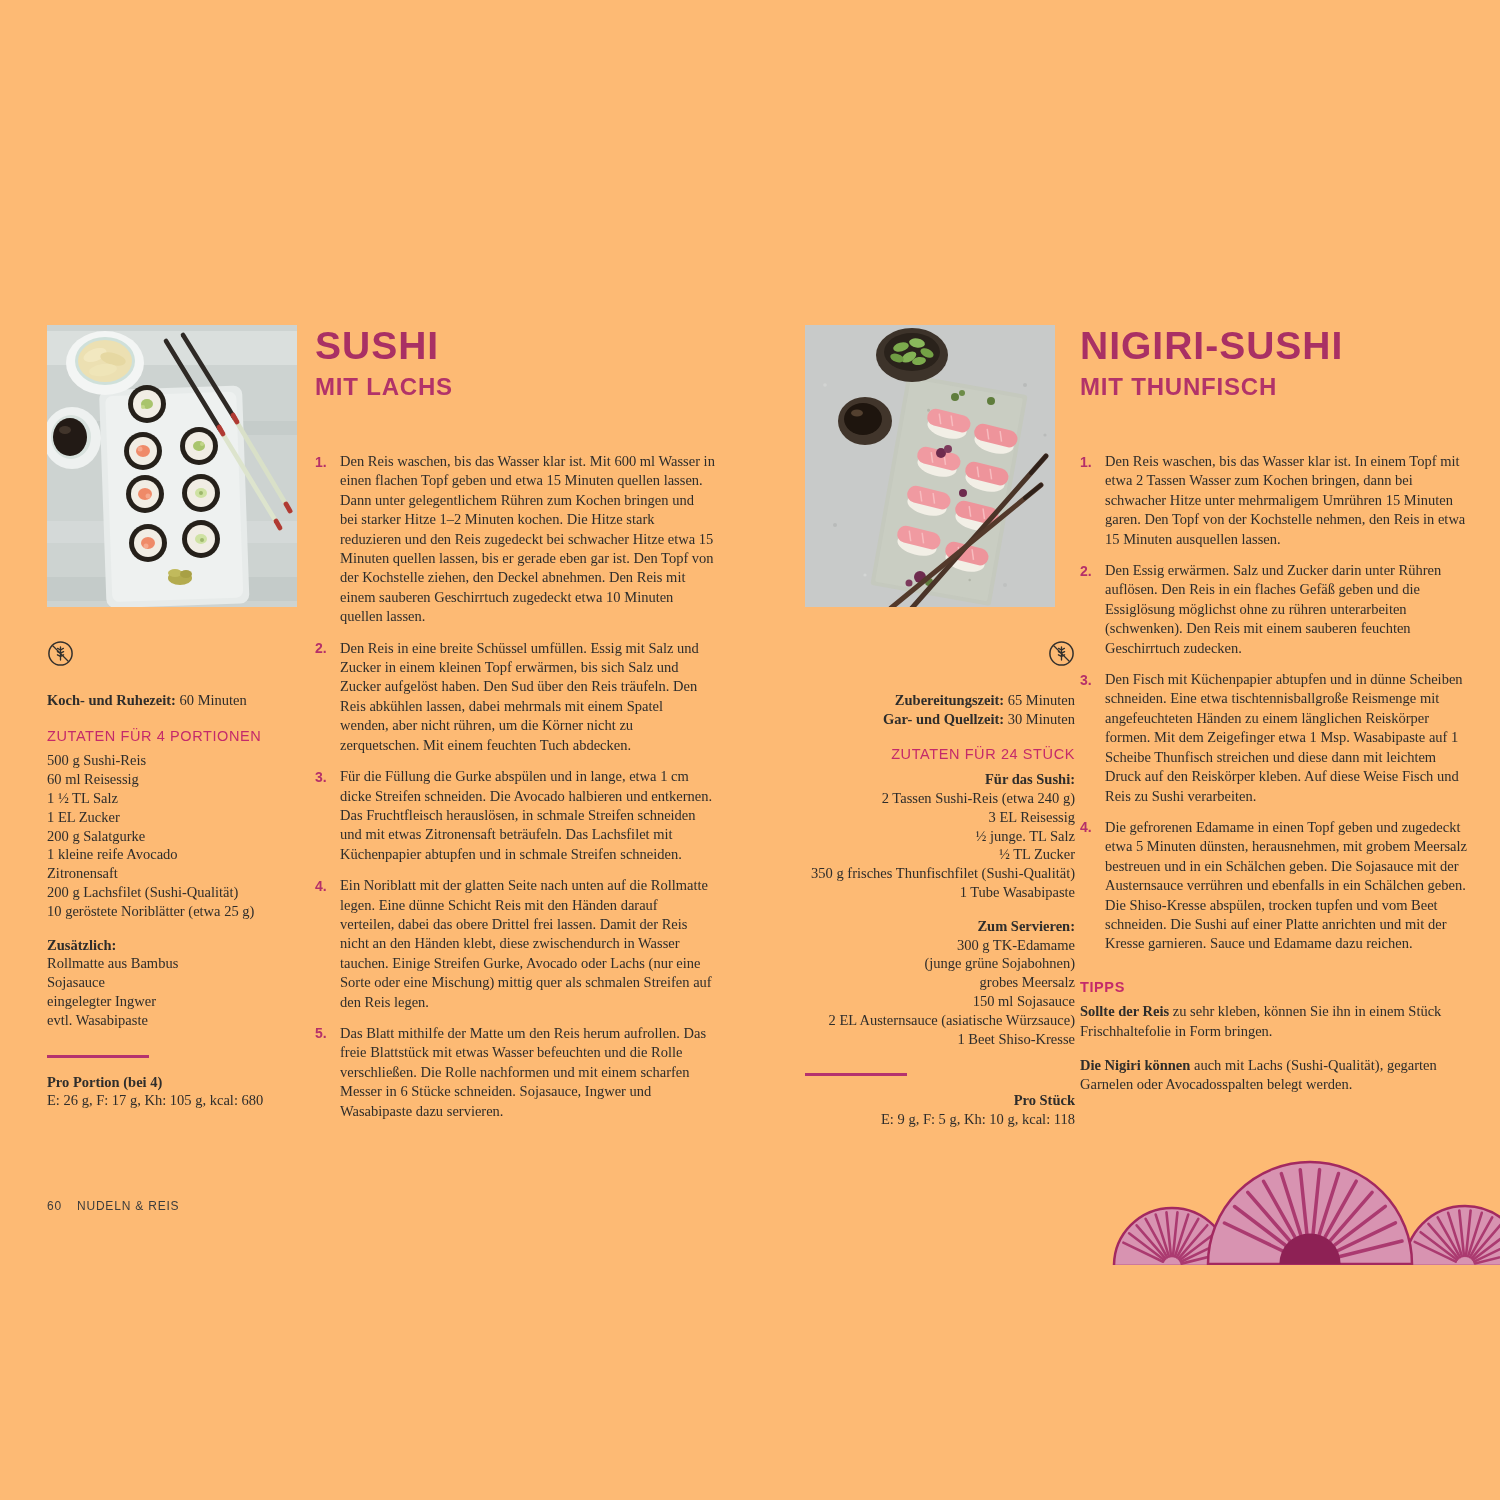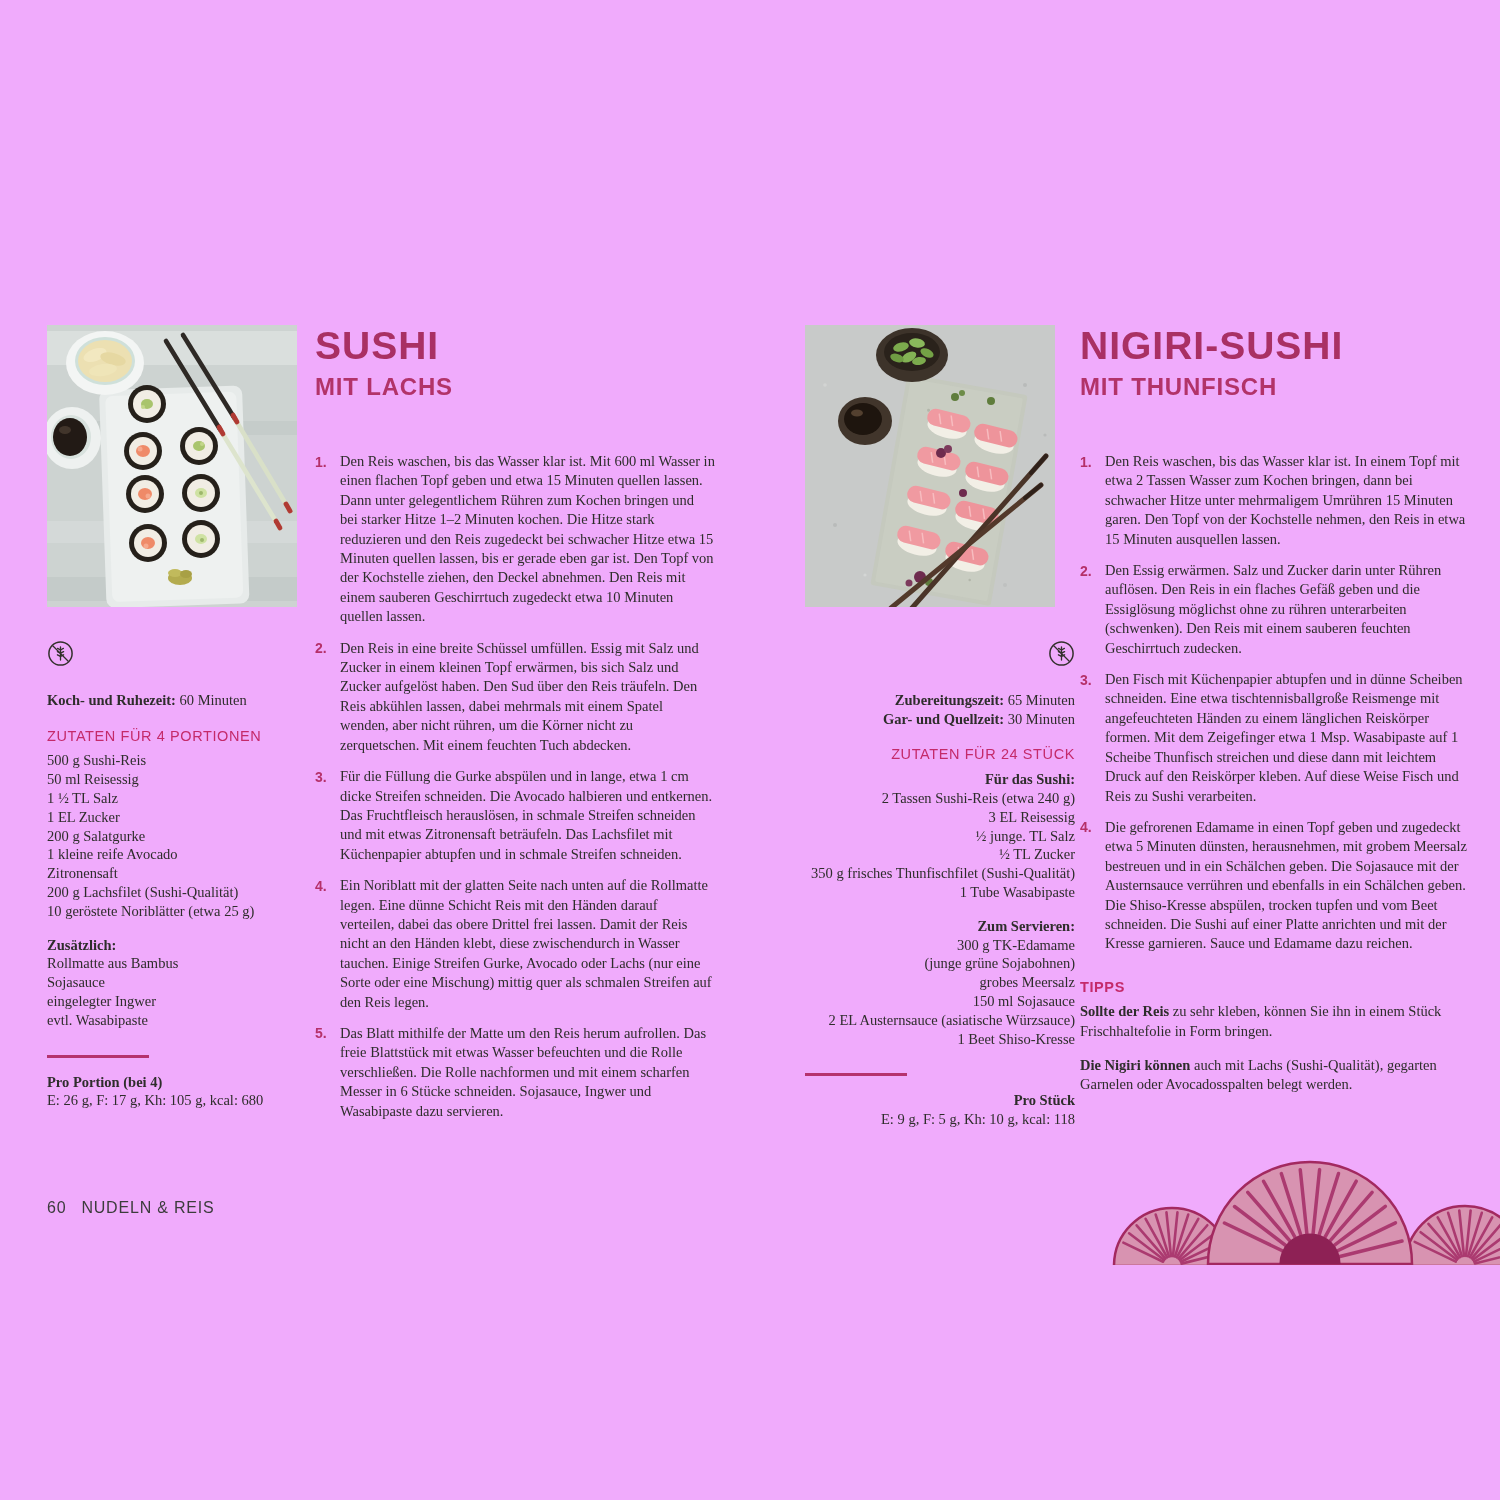--- a/index.html
+++ b/index.html
@@ -1,17 +1,17 @@
 <!DOCTYPE html>
 <html><head>
 <meta charset="utf-8">
 <style>
   html,body { margin:0; padding:0; background:#ffffff; }
   .spread {
-    position:relative; width:1500px; height:1500px; background:#f0abfc;
+    position:relative; width:1500px; height:1500px; background:#fdba74;
     font-family:"Liberation Serif", serif; color:#2e2d2b; overflow:hidden;
   }
   .photo { position:absolute; width:250px; height:282px; }
   .title-block { position:absolute; margin:0; }
   .title {
     margin:0; font-family:"Liberation Sans", sans-serif; font-weight:bold;
     font-size:39px; letter-spacing:1px; color:#a93064; line-height:1.05;
   }
   .subtitle {
     margin:7px 0 0; font-family:"Liberation Sans", sans-serif; font-weight:bold;
@@ -36,21 +36,21 @@
   .gf { margin-bottom:13px; }
   .meta { margin-top:19px; }
   .ing-heading {
     margin:17px 0 6px; font-family:"Liberation Sans", sans-serif; font-weight:normal;
     font-size:14.5px; letter-spacing:0.6px; color:#c42a6a; white-space:nowrap;
   }
   .group-heading { font-weight:bold; margin-top:15px !important; }
   .rule { width:102px; height:3px; background:#b5326e; margin:25px 0 15px; }
   .footer {
     position:absolute; left:47px; top:1199px;
-    font-family:"Liberation Sans", sans-serif; font-size:16px;
+    font-family:"Liberation Sans", sans-serif; font-size:12px;
     letter-spacing:0.8px; color:#3c3c3c;
   }
   .footer .chapter { margin-left:15px; }
   .fan-wrap { position:absolute; left:1100px; top:1148px; width:400px; height:117px; overflow:hidden; }
 </style>
 </head>
 <body>
 
 <div class="spread">
 
@@ -161,21 +161,21 @@
       </svg>
     </div>
     <div class="meta">
 
         <p><span class="lead">Koch- und Ruhezeit:</span><span> 60 Minuten</span></p>
       </div>
     <h3 class="ing-heading">ZUTATEN FÜR 4 PORTIONEN</h3>
     <div>
 
     <p>500 g Sushi-Reis</p>
-        <p>50 ml Reisessig</p>
+        <p>60 ml Reisessig</p>
         <p>1 ½ TL Salz</p>
         <p>1 EL Zucker</p>
         <p>200 g Salatgurke</p>
         <p>1 kleine reife Avocado</p>
         <p>Zitronensaft</p>
         <p>200 g Lachsfilet (Sushi-Qualität)</p>
         <p>10 geröstete Noriblätter (etwa 25 g)</p>
       </div>
     <p class="group-heading">Zusätzlich:</p>
     <div>

